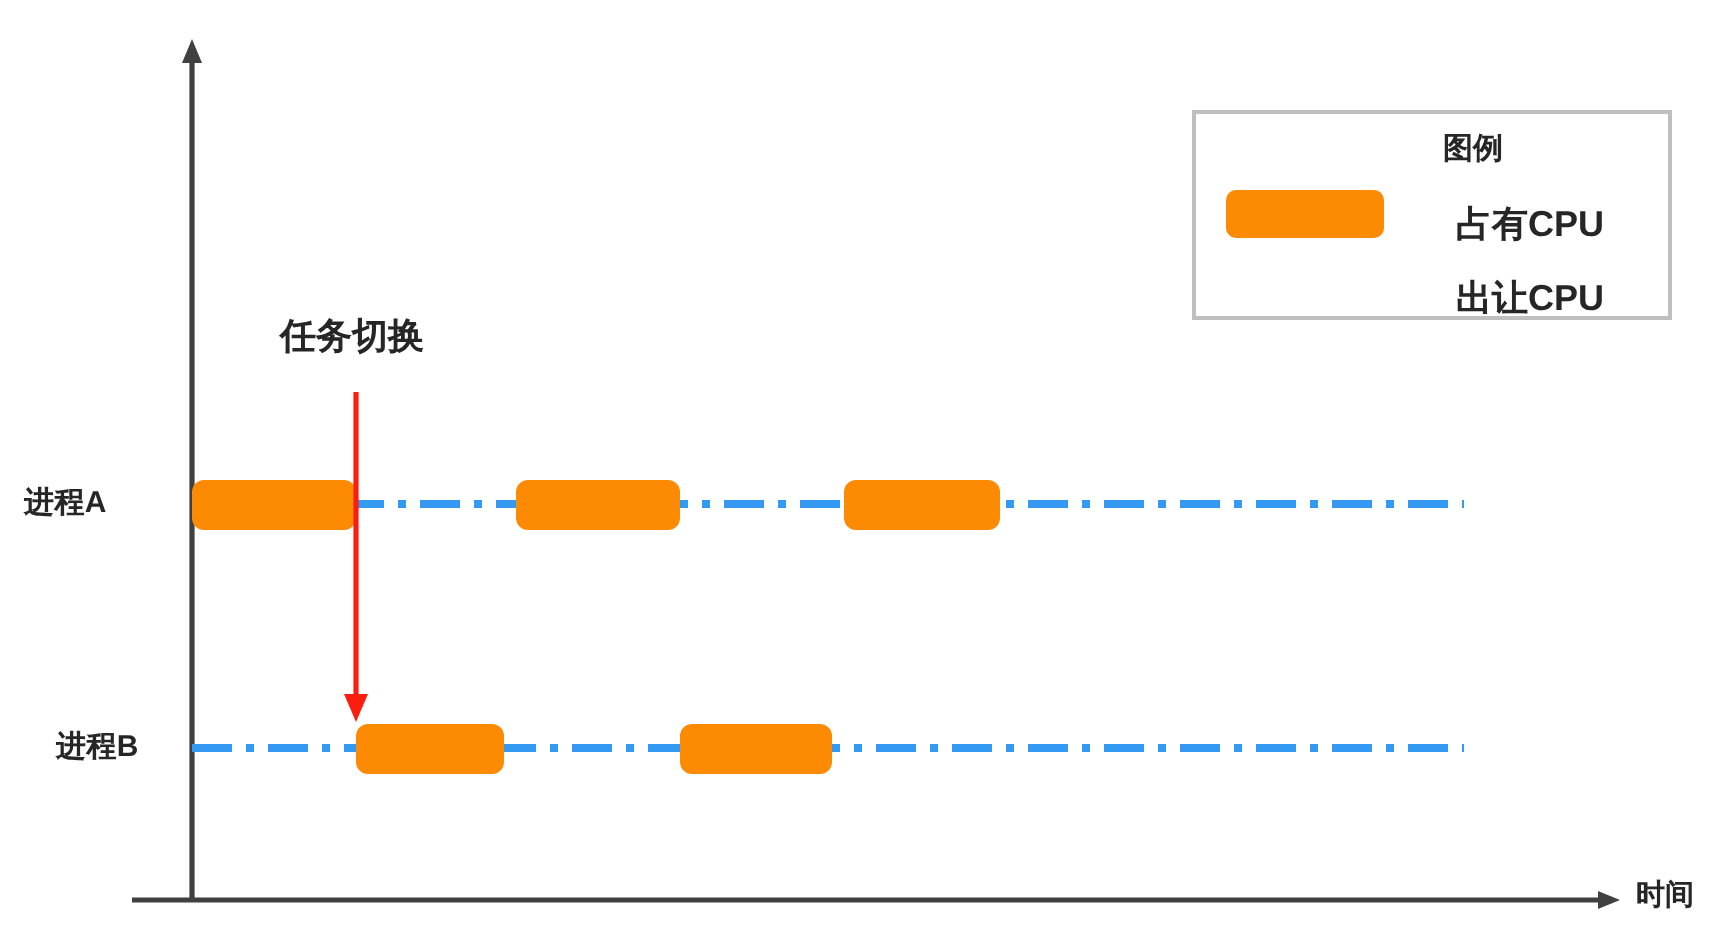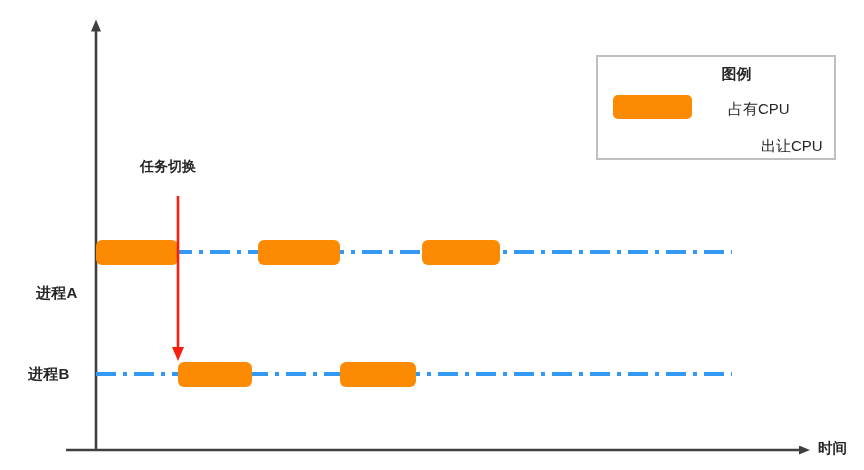--- a/index.html
+++ b/index.html
@@ -33,27 +33,27 @@
     font-family: "Liberation Sans", "DejaVu Sans", sans-serif;
     color: #262626;
     white-space: nowrap;
     line-height: 1;
   }
   .row-label {
     font-size: 15px;
     font-weight: 700;
     letter-spacing: 0.2px;
   }
-  #label-process-a { left: 36px; top: 244px; margin-top: 41px; }
+  #label-process-a { left: 12px; top: 244px; }
   #label-process-b { left: 28px; top: 366px; text-align: center; }
 
   #label-task-switch {
     left: 140px;
     top: 159px;
-    font-size: 14px;
+    font-size: 18px;
     font-weight: 700;
   }
 
   #label-time-axis {
     left: 818px;
     top: 441px;
     font-size: 14.5px;
     font-weight: 700;
     text-align: right;
   }
@@ -74,28 +74,28 @@
     left: 596px;
     top: 65px;
     width: 281px;
     text-align: center;
     font-size: 15px;
     font-weight: 700;
     color: #262626;
   }
   .legend-text {
     position: absolute;
-    font-size: 15px;
-    font-weight: 400;
+    font-size: 18px;
+    font-weight: 700;
     color: #262626;
     white-space: nowrap;
     text-align: right;
   }
   #legend-label-occupy { left: 728px; top: 100px; }
-  #legend-label-yield  { left: 761px; top: 137px; }
+  #legend-label-yield  { left: 728px; top: 137px; }
   #legend-swatch-occupy {
     position: absolute;
     left: 613px;
     top: 95px;
     width: 79px;
     height: 24px;
     background: #fd8a03;
     border-radius: 5px;
   }
 </style>

